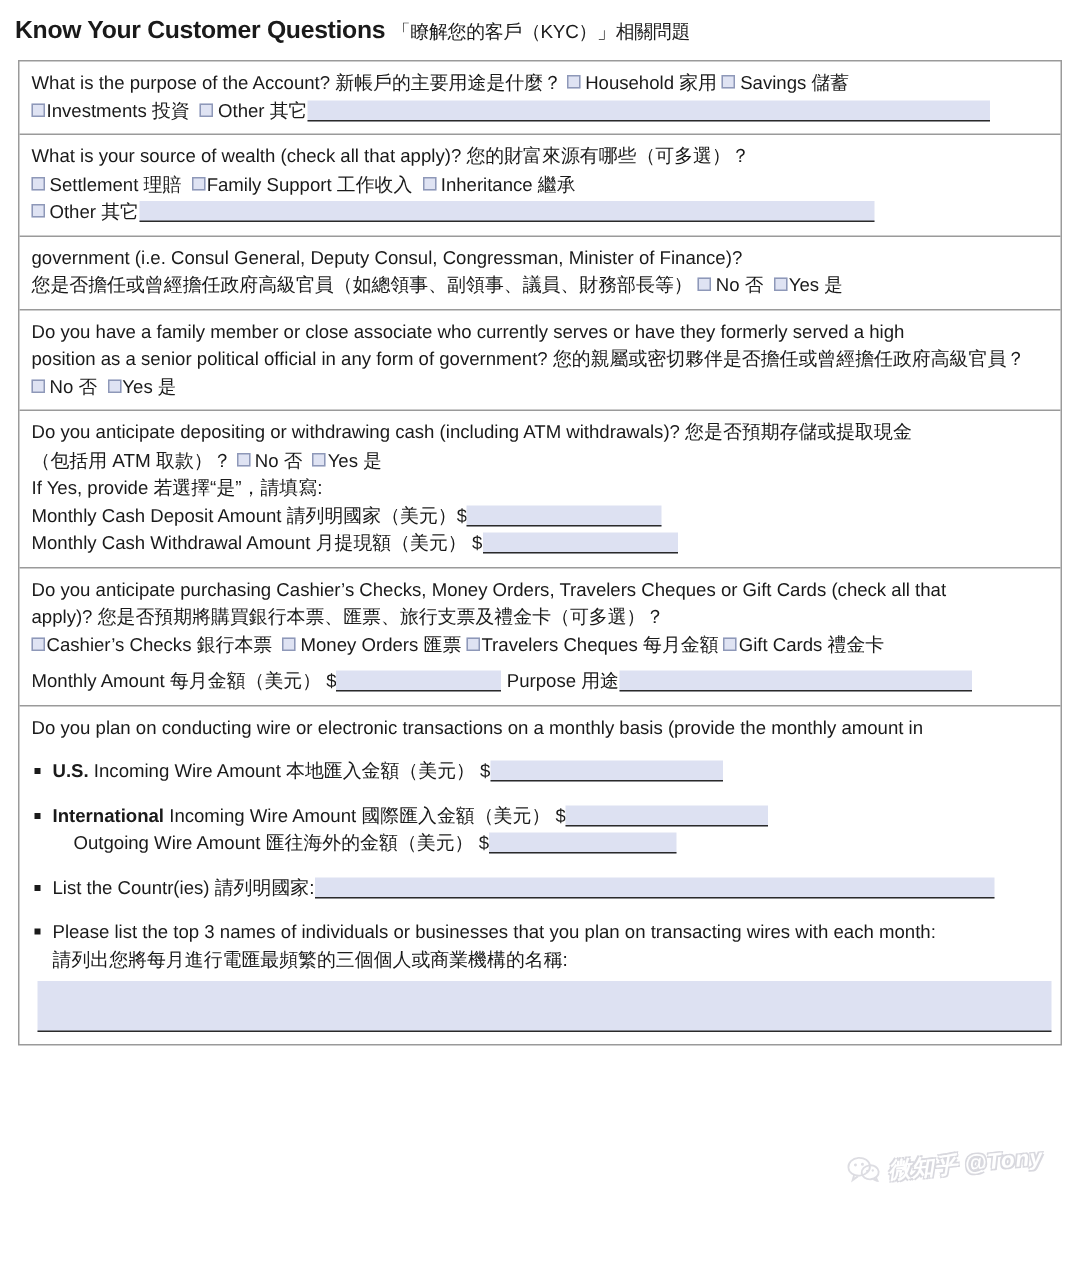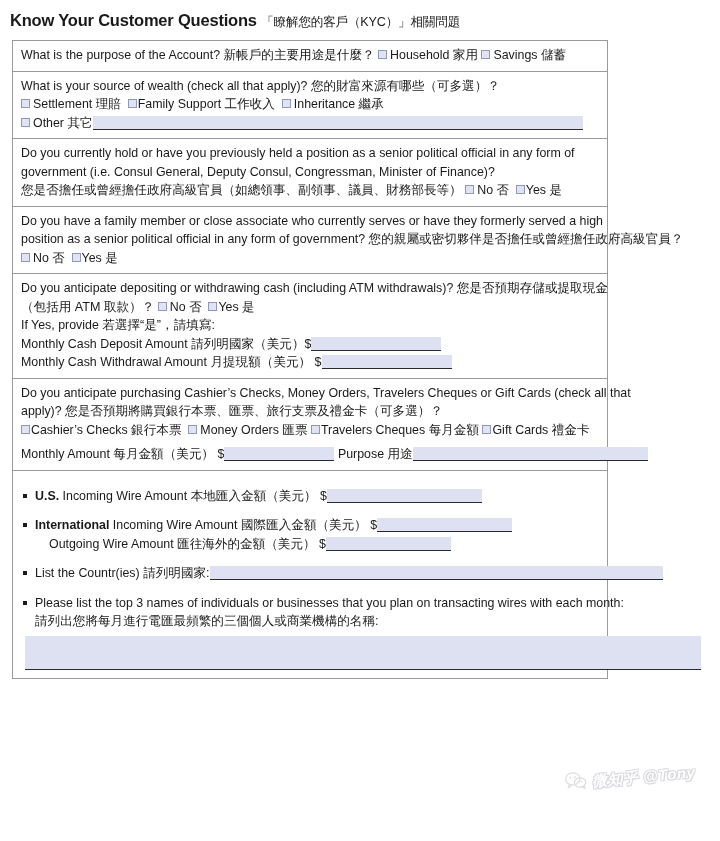--- a/index.html
+++ b/index.html
@@ -32,21 +32,21 @@
     line-height: 1.35;
     white-space: nowrap;
   }
   .doc-title .cn { font-weight: normal; }
 
   
   .form-table {
     margin: 9px 12px 0 12px;
     border: 1px solid #9a9a9a;
     border-bottom: 1px solid #9a9a9a;
-    width: 596px;
+    width: 696px;
     background: #fff;
   }
   .row {
     border-bottom: 1px solid #9a9a9a;
     padding: 5px 8px 6px 8px;
   }
   .row:last-child { border-bottom: none; }
 
   .line {
     font-size: 12.4px;
@@ -147,20 +147,26 @@
 
     <div class="row">
       <div class="line">
         <span>What is the purpose of the Account?</span>
         <span class="cn">新帳戶的主要用途是什麼？</span>
         <span class="cb"></span><span>Household</span>
         <span class="cn">家用</span>
         <span class="cb"></span><span>Savings</span>
         <span class="cn">儲蓄</span>
       </div>
+      <div class="line">
+        <span class="cb tight"></span><span>Investments</span>
+        <span class="cn">投資</span>&nbsp;
+        <span class="cb"></span><span>Other</span>
+        <span class="cn">其它</span><span class="fld w-other1"></span>
+      </div>
     </div>
 
     <div class="row">
       <div class="line">
         <span>What is your source of wealth (check all that apply)?</span>
         <span class="cn">您的財富來源有哪些（可多選）？</span>
       </div>
       <div class="line">
         <span class="cb"></span><span>Settlement</span>
         <span class="cn">理賠</span>&nbsp;
@@ -169,21 +175,20 @@
         <span class="cb"></span><span>Inheritance</span>
         <span class="cn">繼承</span>
       </div>
       <div class="line">
         <span class="cb"></span><span>Other</span>
         <span class="cn">其它</span><span class="fld w-other2"></span>
       </div>
     </div>
 
     <div class="row">
-      <div class="line">Do you currently hold or have you previously held a position as a senior political official in any form of</div>
       <div class="line">government (i.e.  Consul General, Deputy Consul, Congressman, Minister of Finance)?</div>
       <div class="line">
         <span class="cn">您是否擔任或曾經擔任政府高級官員（如總領事、副領事、議員、財務部長等）</span>
         <span class="cb"></span><span>No 否</span>&nbsp;
         <span class="cb tight"></span><span>Yes 是</span>
       </div>
     </div>
 
     <div class="row">
       <div class="line">Do you have a family member or close associate who currently serves or have they formerly served a high</div>
@@ -242,20 +247,21 @@
       <div class="line">
         <span>Monthly Amount</span>
         <span class="cn">每月金額（美元）</span>
         <span>$</span><span class="fld w-amt"></span>
         <span>Purpose</span>
         <span class="cn">用途</span><span class="fld w-purpose"></span>
       </div>
     </div>
 
     <div class="row">
+      <div class="line">Do you plan on conducting wire or electronic transactions on a monthly basis (provide the monthly amount in</div>
 
       <ul class="bullets">
 
         <li class="bul">
           <div class="line">
             <b class="st">U.S.</b>
             <span>Incoming Wire Amount</span>
             <span class="cn">本地匯入金額（美元）</span>
             <span>$</span><span class="fld w-wire"></span>
           </div>

